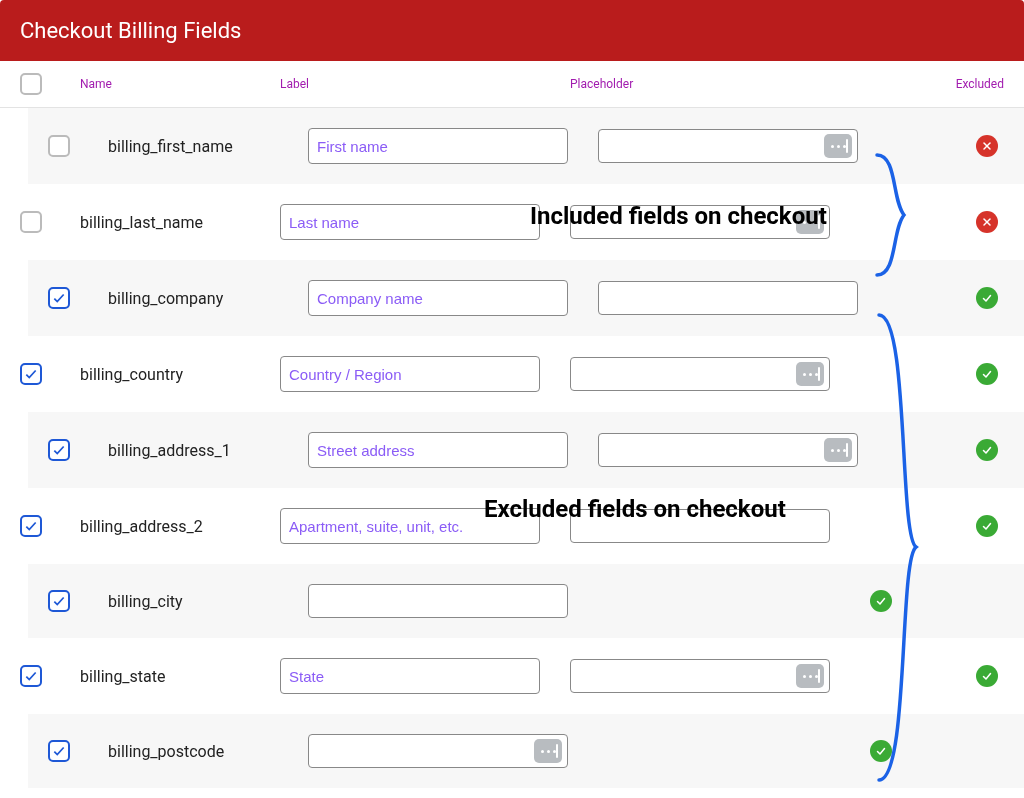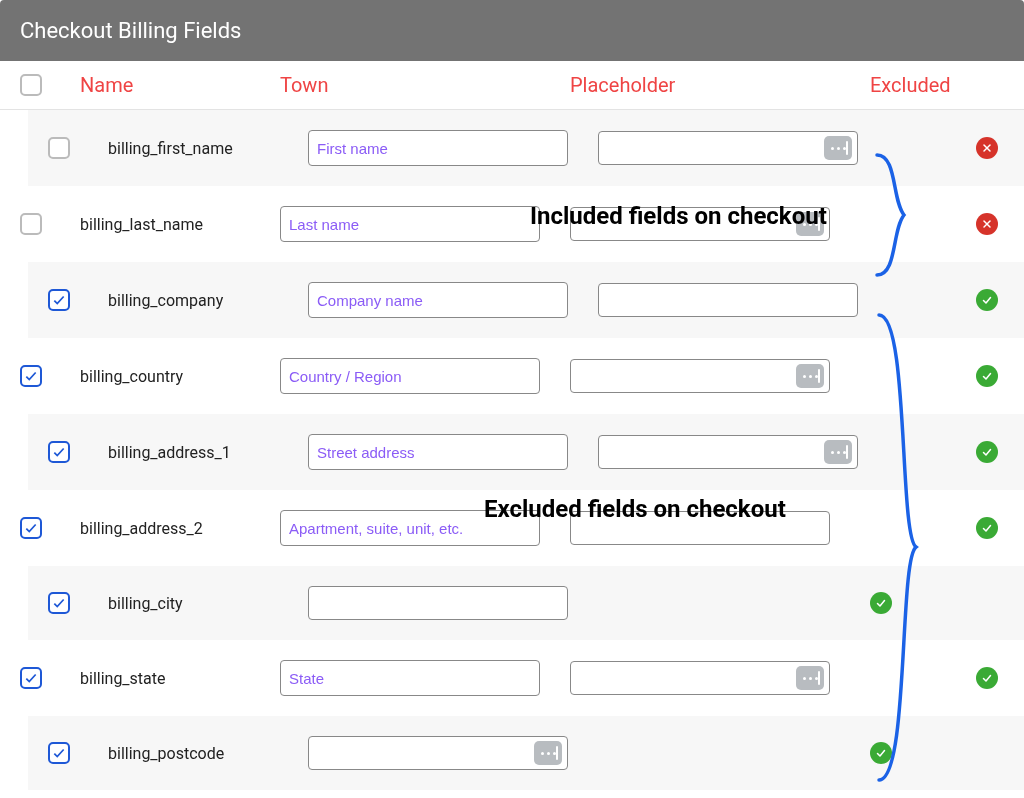--- a/index.html
+++ b/index.html
@@ -9,40 +9,40 @@
     background: #fff;
     width: 1024px;
     height: 798px;
     overflow: hidden;
     position: relative;
   }
   .panel {
     width: 1024px;
   }
   .panel-header {
-    background: #737373;
+    background: #b91c1c;
     color: #fff;
     padding: 18px 20px;
     font-size: 22px;
     font-weight: 400;
     border-radius: 4px 4px 0 0;
   }
   .table {
     width: 100%;
   }
   .thead-row {
     display: grid;
     grid-template-columns: 60px 200px 290px 300px auto;
     align-items: center;
     padding: 12px 20px 12px 20px;
     border-bottom: 1px solid #e3e3e3;
-    font-size: 20px;
-    color: #ef4444;
-  }
-  .th-excluded { text-align: left; }
+    font-size: 12px;
+    color: #a21caf;
+  }
+  .th-excluded { text-align: right; }
   .tbody-row {
     display: grid;
     grid-template-columns: 60px 200px 290px 300px auto;
     align-items: center;
     padding: 20px 20px;
   }
   .tbody-row.even { background: #f7f7f7; margin-left: 28px; }
   .cb {
     width: 22px; height: 22px;
     border: 2px solid #bbb;
@@ -132,21 +132,21 @@
   <div class="panel-header">
     <span>Checkout Billing Fields</span>
   </div>
 
   <div class="table">
     <div class="thead-row">
       <div>
         <div class="cb"></div>
       </div>
       <div class="th">Name</div>
-      <div class="th">Town</div>
+      <div class="th">Label</div>
       <div class="th">Placeholder</div>
       <div class="th th-excluded">Excluded</div>
     </div>
     <div id="tbody">
         <div class="tbody-row even">
           <div>
             <div class="cb"></div>
           </div>
           <div class="name-cell">billing_first_name</div>
           <div><input class="textinput" value="First name" style=""></div>

